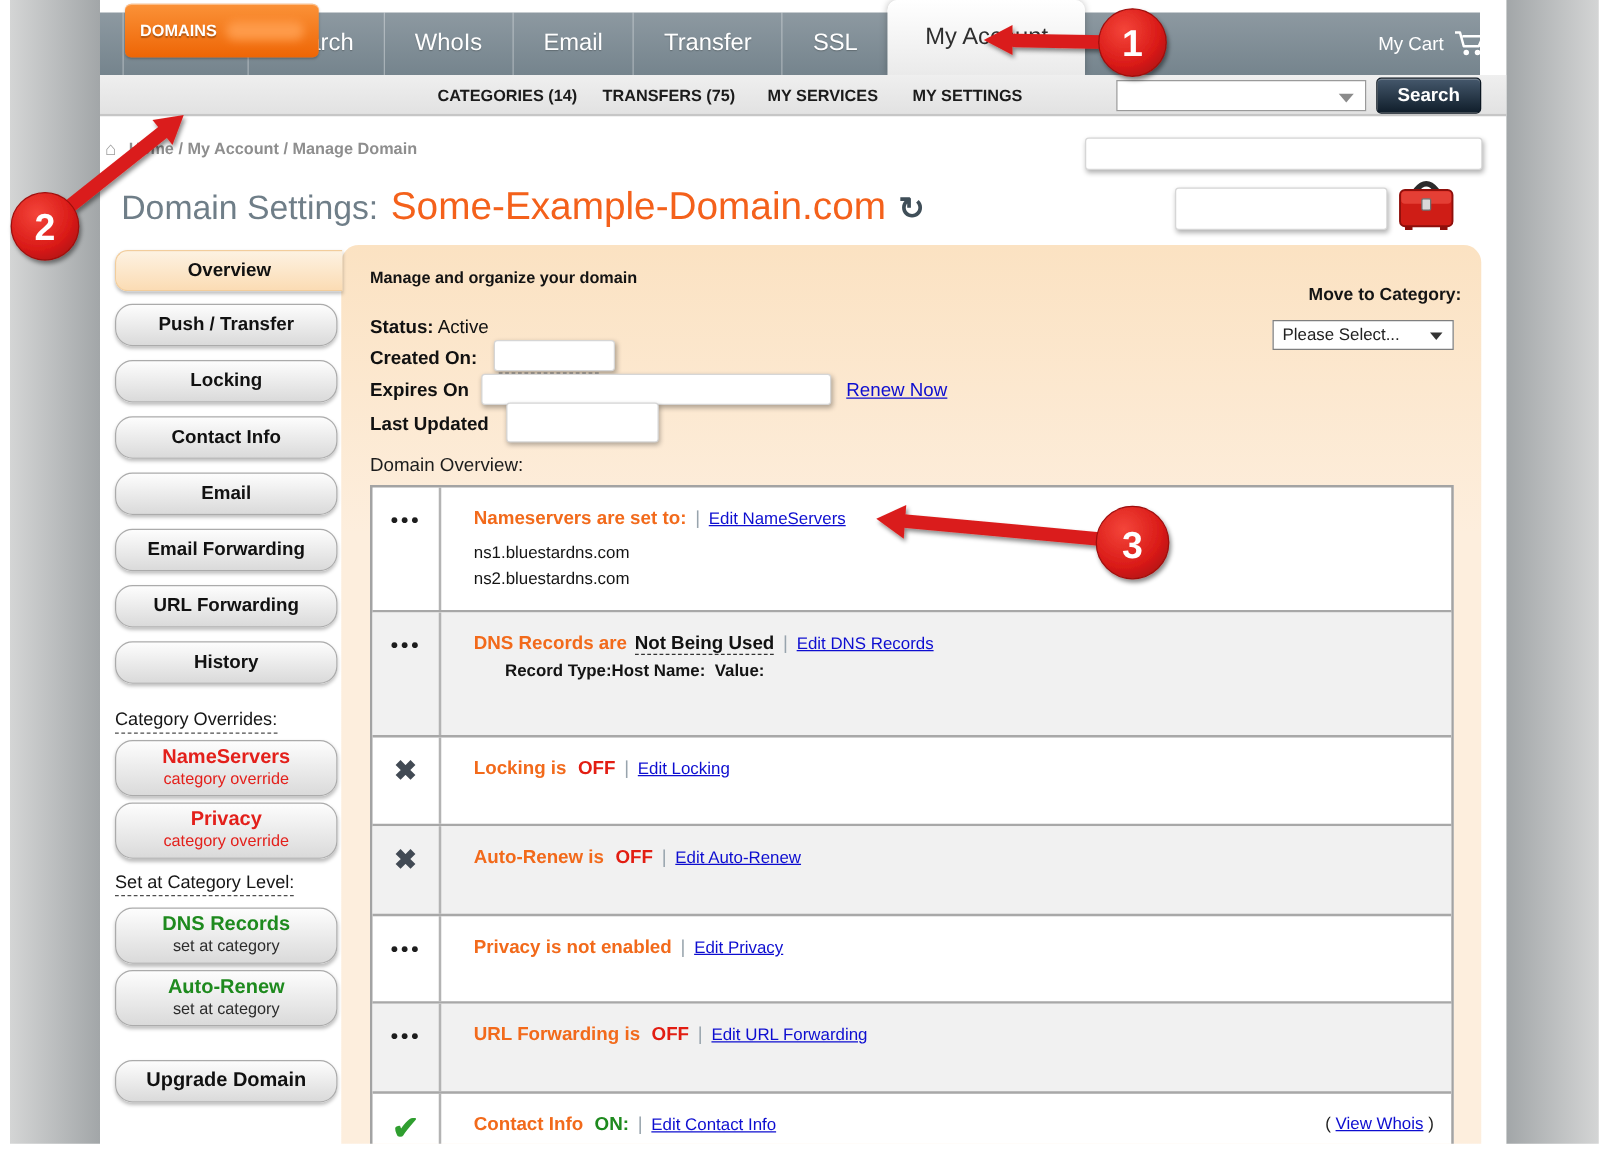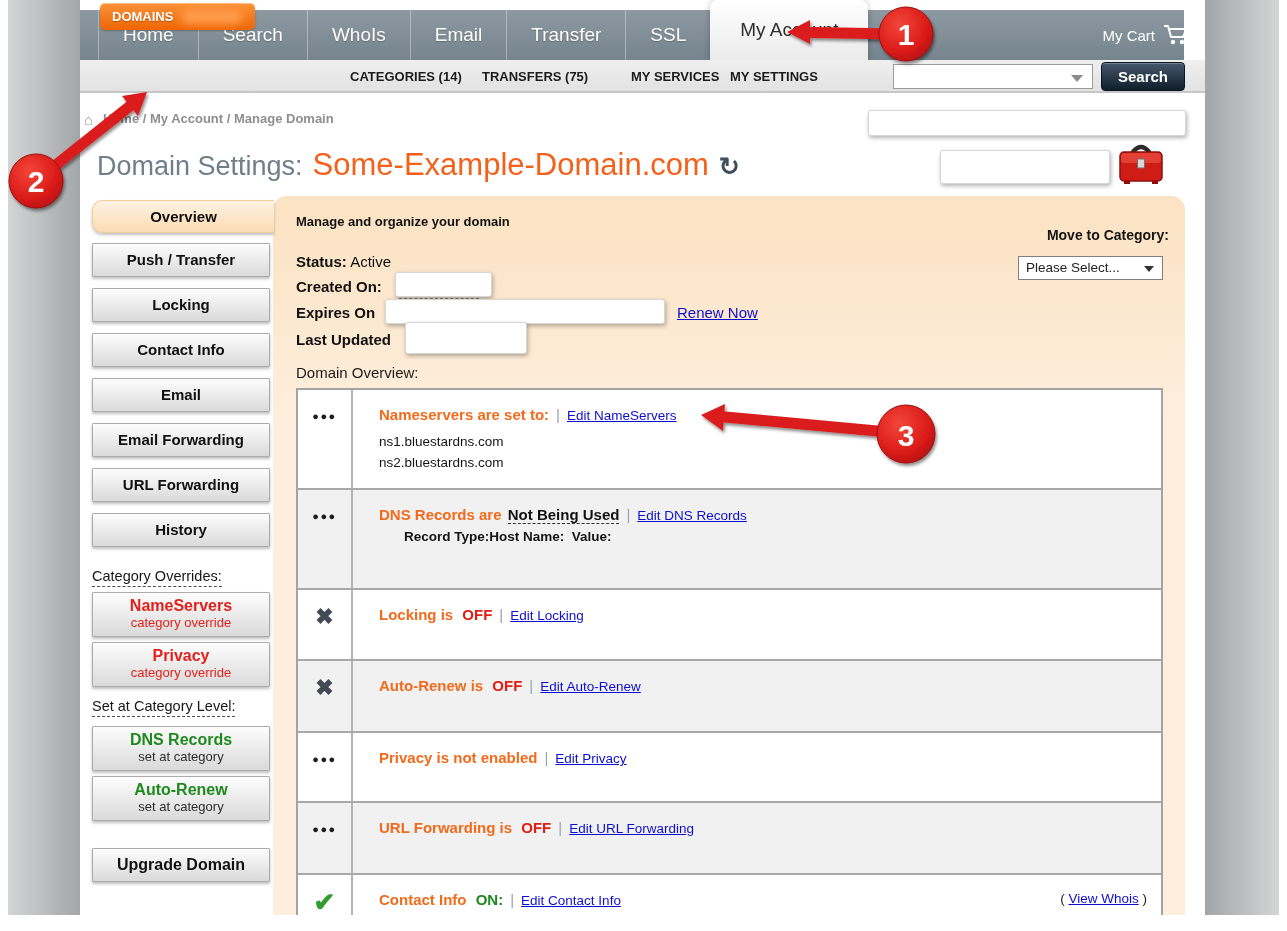--- a/index.html
+++ b/index.html
@@ -23,21 +23,21 @@
   .tab-active { position:relative; margin-top:-10px; height:60px; line-height:60px !important;
                 background:linear-gradient(#ffffff,#eaeaea); color:#2e2e2e !important; text-shadow:none !important;
                 border:none !important; border-radius:8px 8px 0 0; padding:0 30px !important;
                 box-shadow:0 0 6px rgba(0,0,0,.25); }
   .mycart { position:absolute; right:16px; top:10px; height:50px; display:flex; align-items:center; gap:8px;
             color:#ffffff; font-size:15px; cursor:pointer; }
 
   
   .subnav { position:absolute; left:0; top:60px; width:1125px; height:33px;
             background:linear-gradient(#efefef,#e2e2e2); border-bottom:2px solid #c6c6c6; }
-  .domains-btn { position:absolute; left:20px; top:3px; height:27px; padding:0 12px; border-radius:5px;
+  .domains-btn { position:absolute; left:20px; top:3px; height:43px; padding:0 12px; border-radius:5px;
                  background:linear-gradient(#fb9238,#ee6505); color:#ffffff; font-weight:bold; font-size:13px;
                  display:flex; align-items:center; box-shadow:inset 0 1px 0 rgba(255,255,255,.4), 0 1px 2px rgba(0,0,0,.25);
                  text-shadow:0 1px 1px rgba(0,0,0,.3); cursor:pointer; }
   .domains-blur { display:inline-block; width:62px; height:15px; margin-left:8px; border-radius:7px;
                   background:#ff9d4d; filter:blur(4px); opacity:.95; }
   .subnav-item { position:absolute; top:0; height:31px; line-height:31px; font-size:13px; font-weight:bold;
                  color:#1b1b1b; cursor:pointer; }
   .combo { position:absolute; left:813px; top:4px; width:200px; height:25px; background:#ffffff;
            border:1px solid #9a9a9a; cursor:pointer; }
   .combo .arr { position:absolute; right:9px; top:10px; width:0; height:0;
@@ -57,21 +57,21 @@
   .redact2 { left:860px; top:150px; width:170px; height:34px; }
 
   
   .title-row { position:absolute; left:17px; top:147px; display:flex; align-items:baseline; }
   .title-prefix { font-size:27px; color:#6f7e88; }
   .title-domain { font-size:31px; color:#f4611b; margin-left:10px; }
   .refresh-ico { font-size:25px; font-weight:bold; color:#3f4e58; margin-left:10px; cursor:pointer; }
   .toolbox { position:absolute; left:1036px; top:140px; cursor:pointer; }
 
   
-  .sbtn { position:absolute; left:12px; width:178px; border:1px solid #ababab; border-radius:1px;
+  .sbtn { position:absolute; left:12px; width:178px; border:1px solid #ababab; border-radius:14px;
           background:linear-gradient(#fdfdfd,#dadada); box-shadow:0 2px 3px rgba(0,0,0,.25);
           text-align:center; cursor:pointer; }
   .sbtn.h1 { height:34px; line-height:32px; font-size:15px; font-weight:bold; color:#111111; }
   .sbtn.h2 { height:45px; padding-top:4px; }
   .sbtn.h2 .l1 { font-size:16px; font-weight:bold; line-height:18px; }
   .sbtn.h2 .l2 { font-size:13px; line-height:15px; }
   .sbtn-active { background:linear-gradient(#fdf2e2,#fbdcb4); border:1px solid #f2cd9c; border-right:none;
                  border-radius:10px 0 0 10px; width:182px; z-index:3; }
   .side-label { position:absolute; left:12px; font-size:14.5px; color:#161616; }
   .side-label span { border-bottom:1px dashed #4d4d4d; padding-bottom:2px; }
@@ -146,21 +146,21 @@
       </svg>
     </div>
 
     <div class="subnav"></div>
     <div class="domains-btn">
       <span>DOMAINS</span>
       <span class="domains-blur"></span>
     </div>
     <div class="subnav-item" style="left:270px; top:61px;">CATEGORIES (14)</div>
     <div class="subnav-item" style="left:402px; top:61px;">TRANSFERS (75)</div>
-    <div class="subnav-item" style="left:534px; top:61px;margin-left:17px;">MY SERVICES</div>
+    <div class="subnav-item" style="left:534px; top:61px;">MY SERVICES</div>
     <div class="subnav-item" style="left:650px; top:61px;">MY SETTINGS</div>
     <div class="combo" style="top:64px;">
       <span class="arr"></span>
     </div>
     <div class="search-btn" style="top:62px;">Search</div>
 
     <div class="crumb-row">
       <span class="home-ico">⌂</span>
       <span class="crumb">Home / My Account / Manage Domain</span>
     </div>

